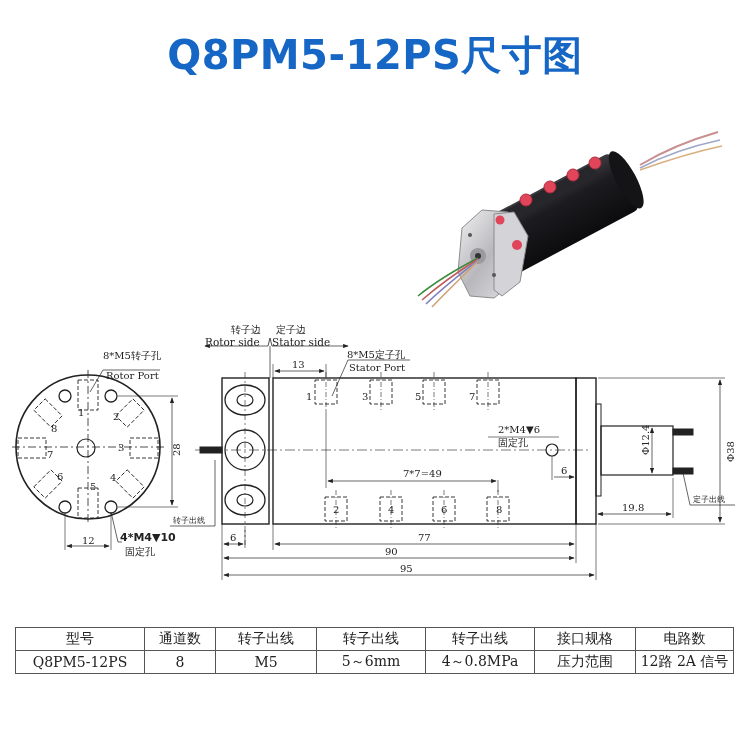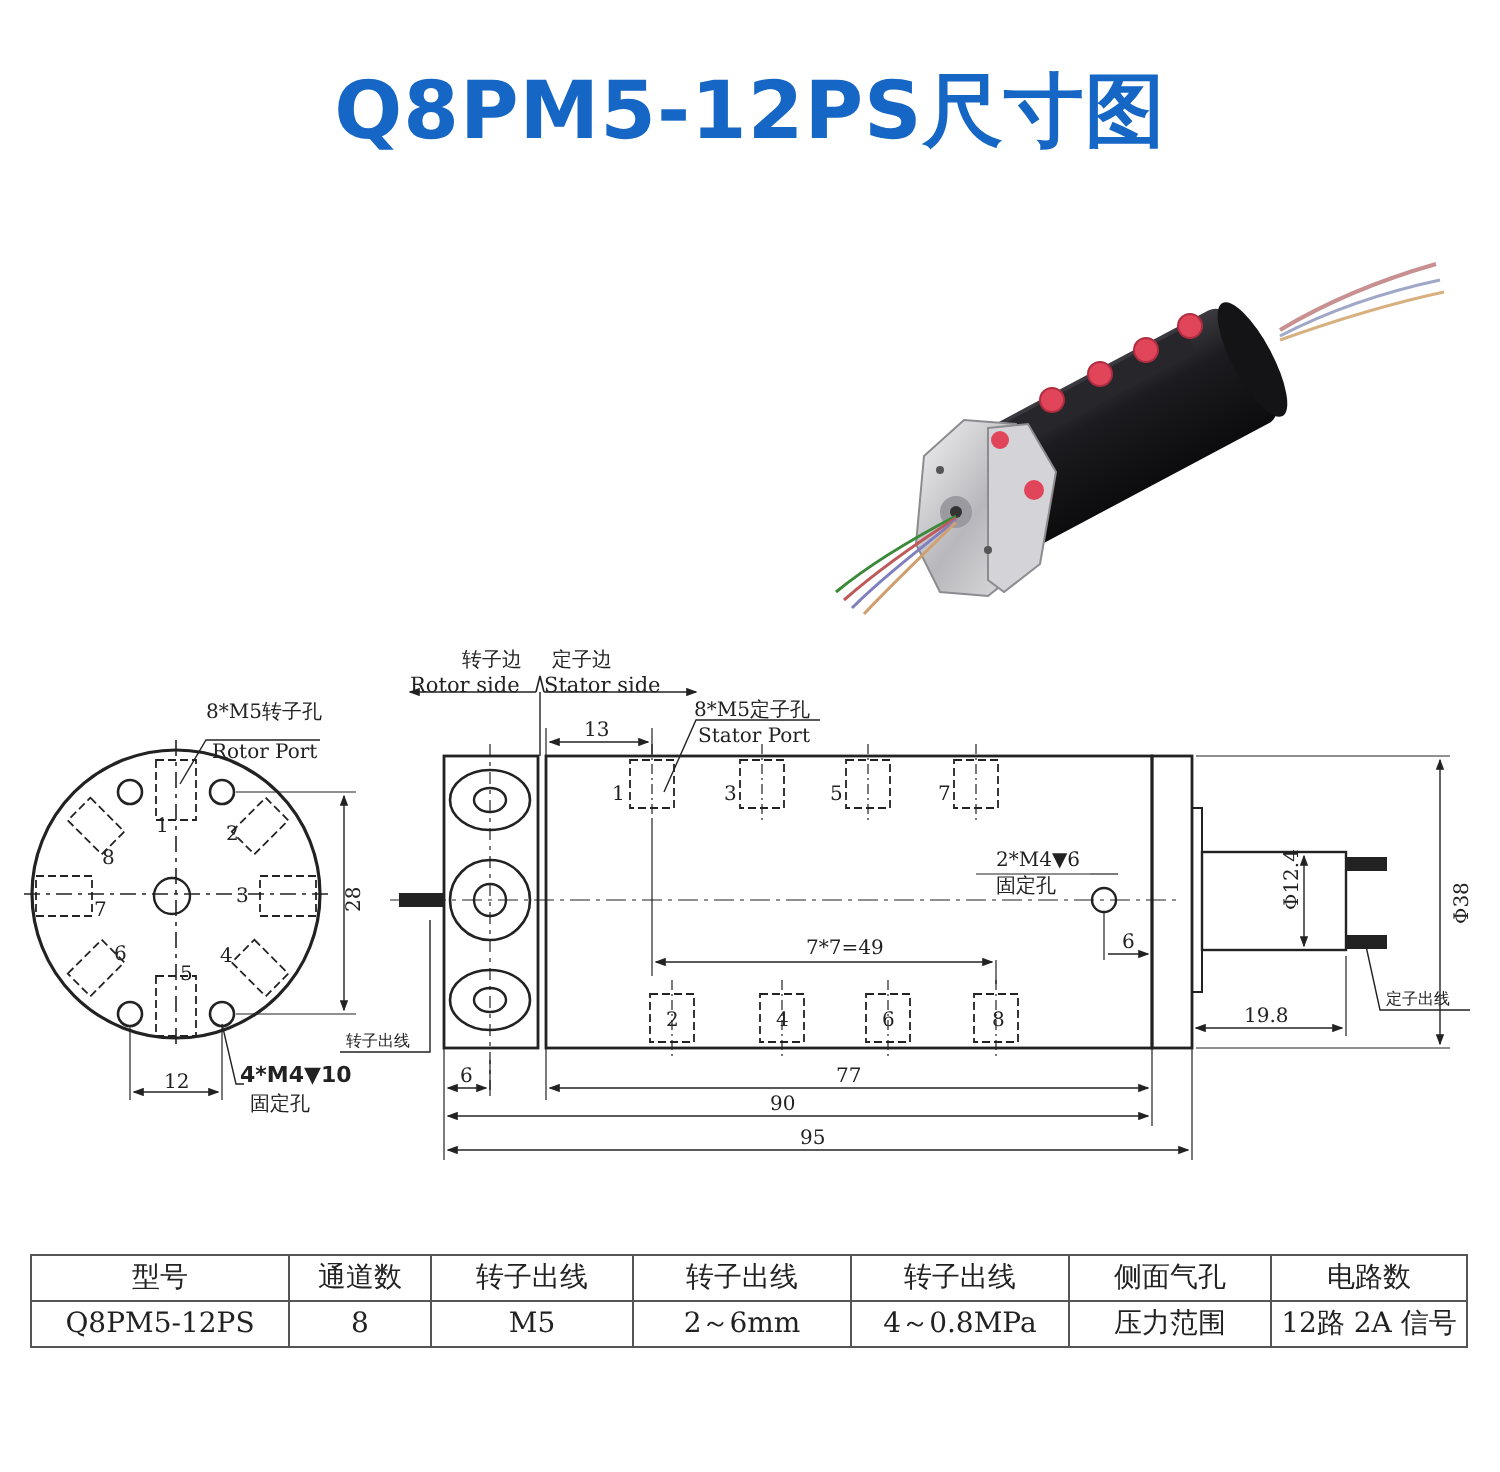--- a/index.html
+++ b/index.html
@@ -240,28 +240,28 @@
 </svg>
 
 <table class="spec-table">
   <thead>
     <tr>
       <th style="width:128px">型号</th>
       <th style="width:70px">通道数</th>
       <th style="width:100px">转子出线</th>
       <th style="width:108px">转子出线</th>
       <th style="width:108px">转子出线</th>
-      <th style="width:100px">侧面气孔</th>
+      <th style="width:100px">接口规格</th>
       <th>电路数</th>
     </tr>
   </thead>
   <tbody>
     <tr>
       <td>Q8PM5-12PS</td>
       <td>8</td>
       <td>M5</td>
-      <td>2～6mm</td>
+      <td>5～6mm</td>
       <td>4～0.8MPa</td>
       <td>压力范围</td>
       <td>12路 2A 信号</td>
     </tr>
   </tbody>
 </table>
 
 </body></html>

